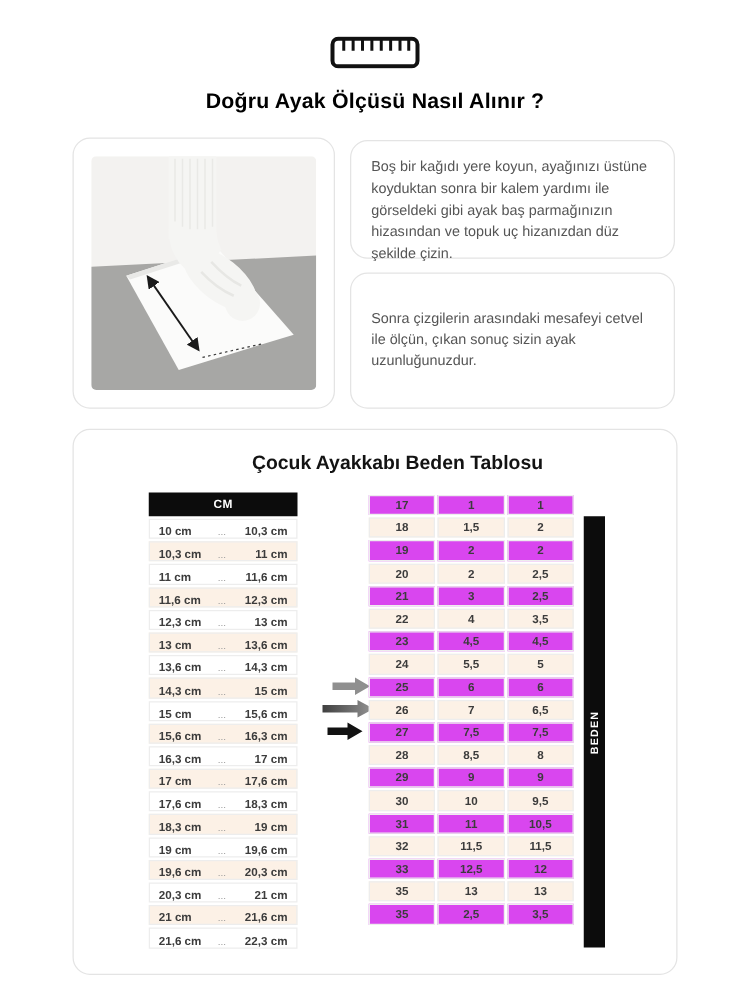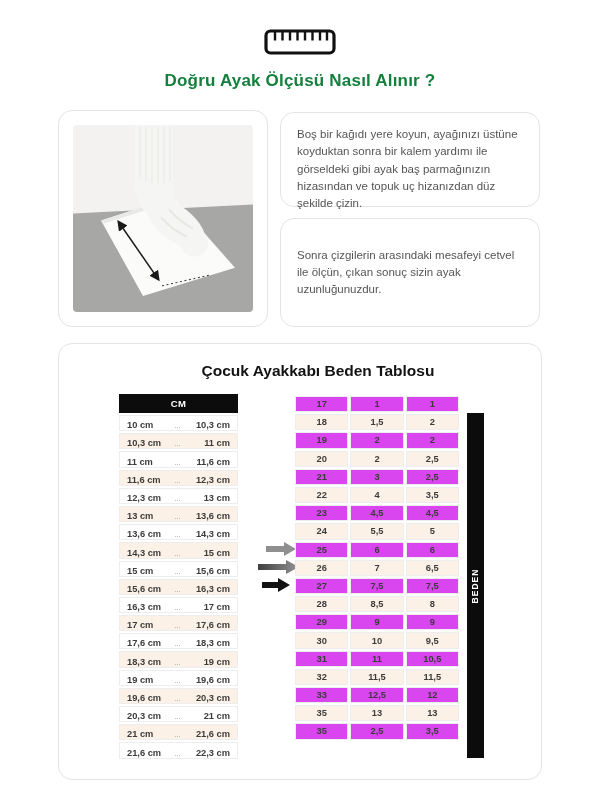--- a/index.html
+++ b/index.html
@@ -6,21 +6,21 @@
   html,body { background:#fff; }
   body {
     width:600px; height:800px; position:relative; overflow:hidden;
     font-family:"Liberation Sans", sans-serif; color:#222;
   }
   .card { border:1px solid var(--card-border,#e4e4e4); border-radius:14px; background:#fff; position:absolute;padding-left:36px; }
 
   
   .ruler-wrap { position:absolute; top:29px; left:0; width:100%; display:flex; justify-content:center; }
   h1.page-title { position:absolute; top:71px; left:0; width:100%; text-align:center;
-    font-size:17px; font-weight:bold; color:#15803d; letter-spacing:.2px; }
+    font-size:17px; font-weight:bold; color:#000000; letter-spacing:.2px; }
 
   
   .image-card { left:58px; top:110px; width:210px; height:217px; padding:14px; }
   .image-card svg { width:100%; height:100%; border-radius:4px; display:block; }
   .step1 { left:280px; top:112px; width:260px; height:95px; padding:13px 16px 5px 16px; }
   .step2 { left:280px; top:218px; width:260px; height:109px; display:flex; align-items:center; padding:0 16px; }
   .step-text { font-size:11.5px; line-height:1.5; color:#555; }
 
   
   .table-card { left:58px; top:343px; width:484px; height:437px; }

